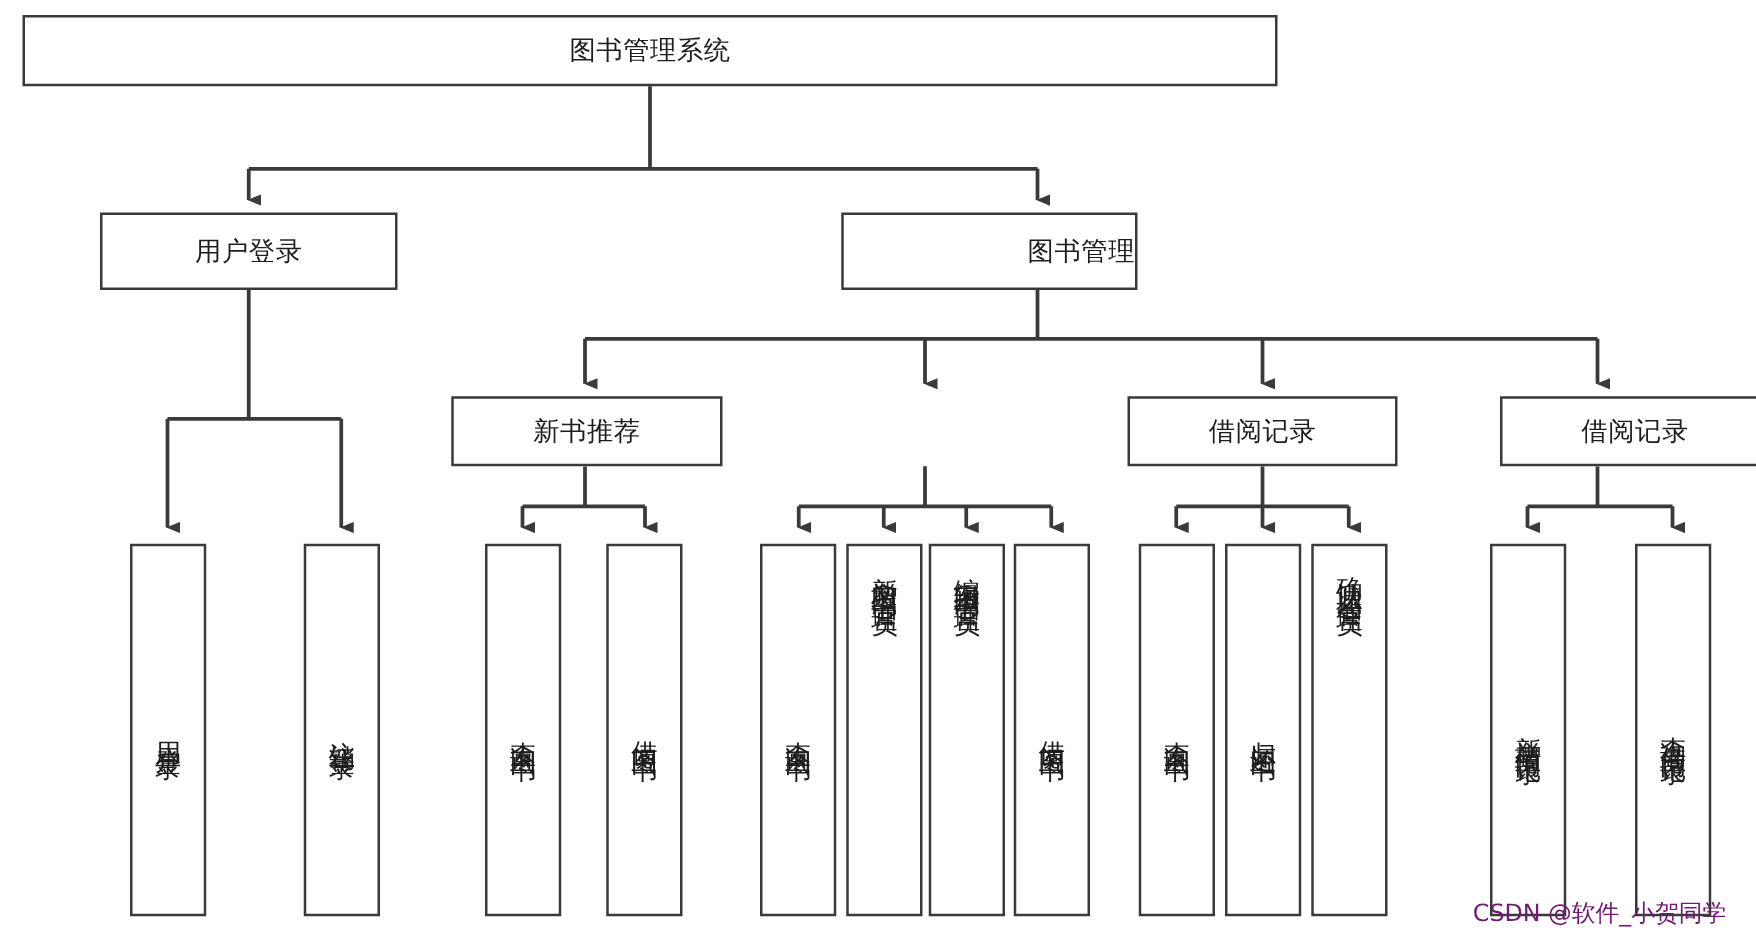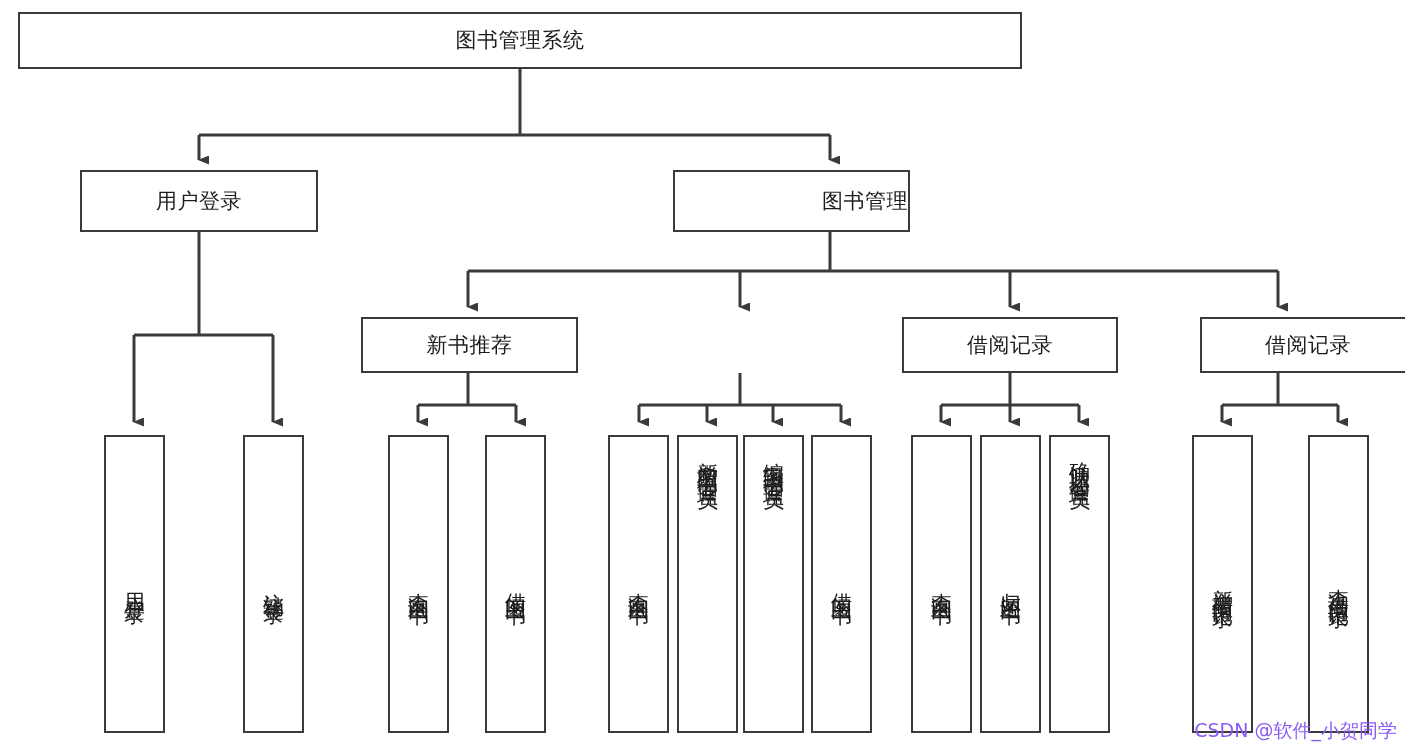--- a/index.html
+++ b/index.html
@@ -57,24 +57,24 @@
     font-size: 21px;
     white-space: normal;
     max-height: 100%;
   }
   .node.vertical.midalign {
     align-items: center;
     padding-top: 0;
   }
   #watermark {
     position: absolute;
-    right: 8px;
+    right: 24px;
     bottom: 3px;
     font-size: 19px;
-    color: #8b5cf6;
+    color: #701a75;
     z-index: 5;
     white-space: nowrap;
     font-family: "DejaVu Sans", "Liberation Sans", sans-serif;
   }
 </style>
 </head>
 <body>
 
 <div id="diagram-root">
 

